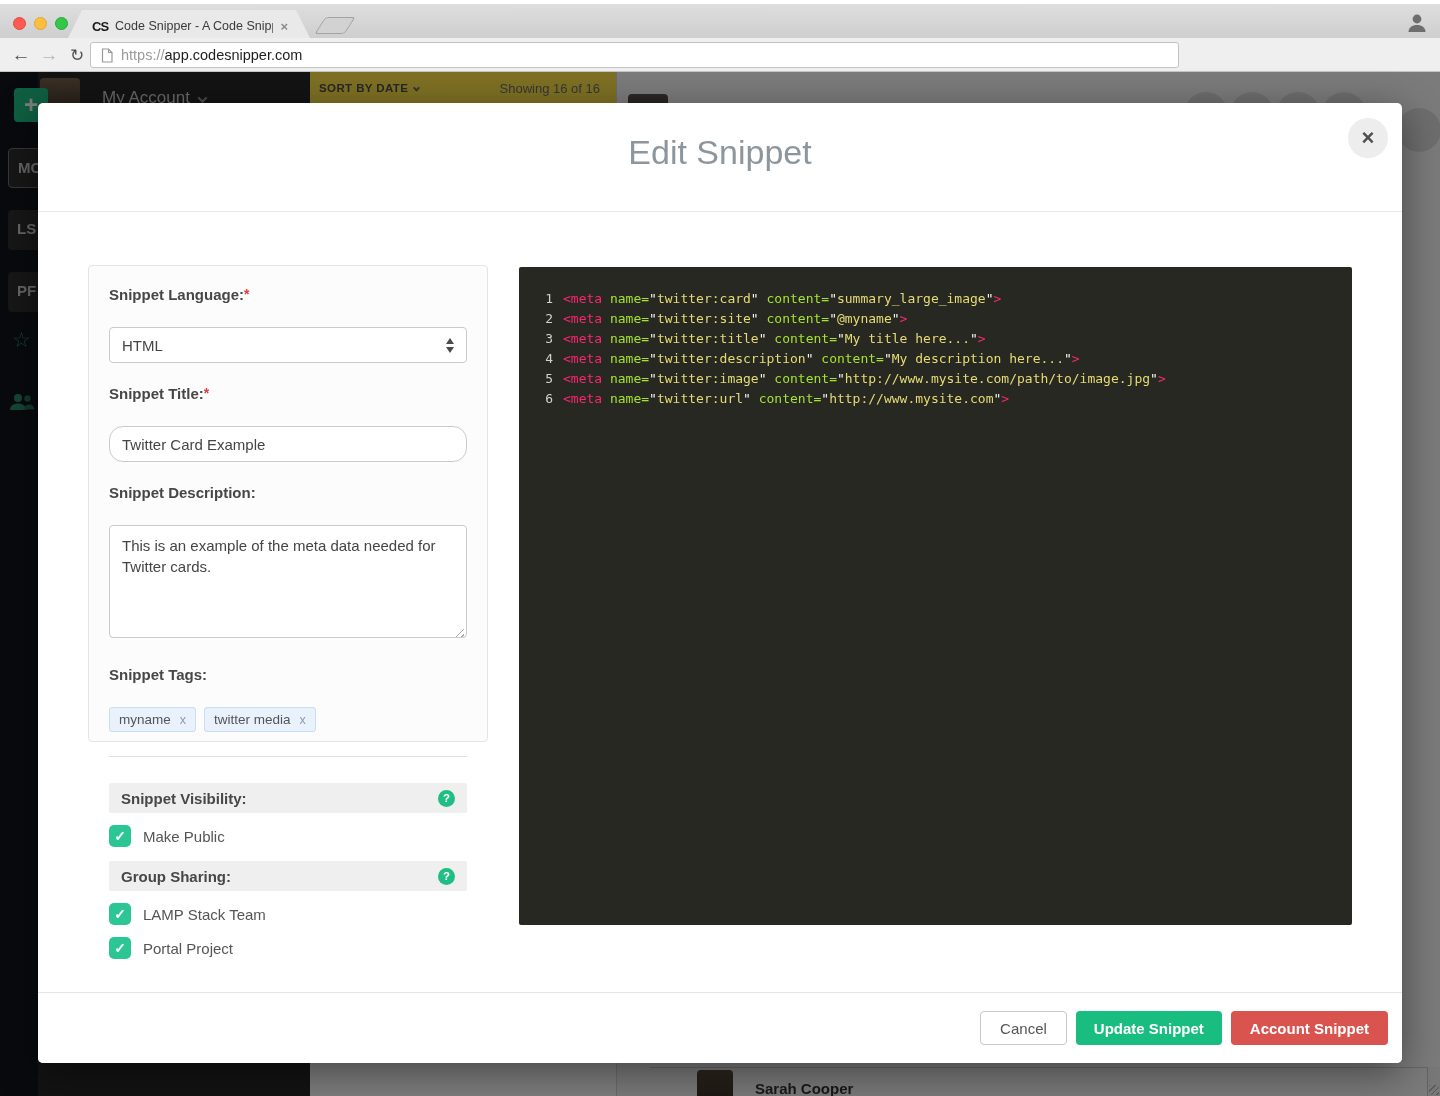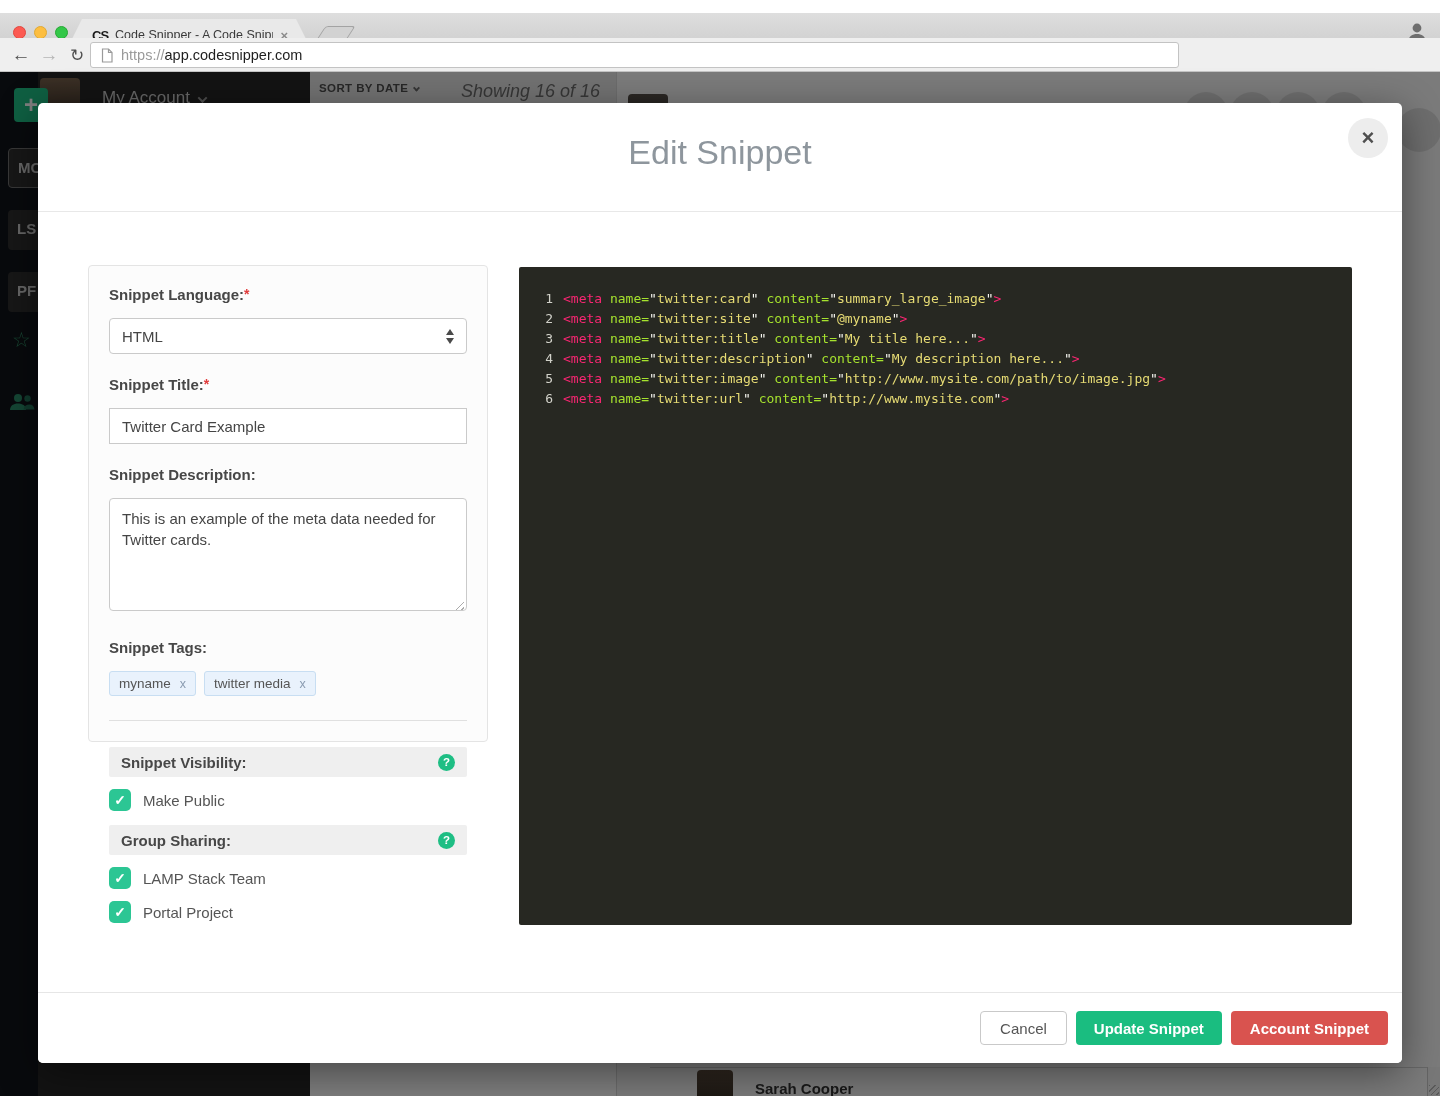--- a/index.html
+++ b/index.html
@@ -1,20 +1,20 @@
 <!DOCTYPE html>
 <html><head>
 <meta charset="utf-8">
 <style>
   * { margin:0; padding:0; box-sizing:border-box; }
   body { font-family:"Liberation Sans", sans-serif; background:#fff; }
   .screen { position:relative; width:1440px; height:1096px; overflow:hidden; background:#fff; }
 
   
-  .titlebar { position:absolute; top:13px; left:0; width:100%; height:38px;
+  .titlebar { position:absolute; top:4px; left:0; width:100%; height:38px;
     background:linear-gradient(#dedede,#cdcdcd); border-bottom:1px solid #b3b3b3; }
   .lights { position:absolute; left:13px; top:13px; display:flex; gap:8px; }
   .light { width:13px; height:13px; border-radius:50%; display:inline-block; }
   .light.red { background:#fc5a52; border:1px solid #e1483f; }
   .light.yellow { background:#fdbe40; border:1px solid #e0a932; }
   .light.green { background:#33c748; border:1px solid #26a934; }
   .tab { position:absolute; left:66px; top:6px; width:246px; height:32px; background:#e9e9e9;
     clip-path:polygon(16px 0, calc(100% - 16px) 0, 100% 100%, 0 100%);
     display:flex; align-items:center; padding:0 24px 0 26px; }
   .tab .favicon { font-weight:800; font-size:13px; letter-spacing:-1px; color:#181818; margin-right:7px; }
@@ -47,26 +47,26 @@
   .side-tile { position:absolute; left:8px; width:64px; height:40px; background:#2e2e2e; border-radius:4px;
     color:#cfcfcf; font-size:15px; font-weight:700; line-height:38px; padding-left:9px; }
   .side-tile.first { border:1px solid #717171; }
   .star-icon { position:absolute; left:12px; top:256px; color:#2f8a64; font-size:21px; }
   .people-icon { position:absolute; left:9px; top:320px; }
   .bg-avatar { border-radius:4px; position:absolute; }
   .acct-avatar { left:40px; top:6px; width:40px; height:40px; background:linear-gradient(#77604b,#3c3128); }
   .acct-label { position:absolute; left:102px; top:16px; color:#cccccc; font-size:17px; }
   .chev { display:inline-block; width:7px; height:7px; border-right:2px solid currentColor;
     border-bottom:2px solid currentColor; transform:rotate(45deg) translate(-1px,-1px); margin-left:9px; }
-  .list-header { position:absolute; left:0; top:0; width:100%; height:33px; background:#e5e5e5;
+  .list-header { position:absolute; left:0; top:0; width:100%; height:33px; background:#fde047;
     border-bottom:1px solid #ddd; }
   .sort-label { position:absolute; left:9px; top:10px; font-size:11.5px; font-weight:700;
     color:#4e4e4e; letter-spacing:.4px; }
   .sort-label .chev { width:5px; height:5px; margin-left:6px; color:#6a6a6a; }
-  .showing-label { position:absolute; right:16px; top:9px; font-size:18px; font-style:italic; color:#6d6d6d; }
+  .showing-label { position:absolute; right:16px; top:9px; font-size:13px; color:#6d6d6d; }
   .main-avatar { left:11px; top:22px; width:40px; height:40px; background:linear-gradient(#57504a,#2e2a26); }
   .main-user { position:absolute; left:61px; top:30px; font-size:16px; font-weight:700; color:#333; }
   .hdr-circle { position:absolute; width:44px; height:44px; border-radius:50%; background:#dddddd; top:20px; }
   .bottom-divider { position:absolute; left:33px; top:995px; width:777px; border-top:1px solid #cfcfcf; }
   .sarah-avatar { left:80px; top:998px; width:36px; height:36px; background:linear-gradient(#5c4c3e,#30281f); }
   .sarah-name { position:absolute; left:138px; top:1008px; font-size:15px; font-weight:700; color:#333; }
   .right-strip { position:absolute; left:810px; top:995px; width:13px; height:29px; background:#f0f0f0;
     border-left:1px solid #c9c9c9; }
   .grip { position:absolute; right:1px; bottom:1px; width:10px; height:10px;
     background:repeating-linear-gradient(135deg,#b5b5b5 0 1px, transparent 1px 4px); }
@@ -78,28 +78,28 @@
   .modal-header { position:relative; height:109px; border-bottom:1px solid #e8e8e8; }
   .modal-title { text-align:center; padding-top:30px; font-size:34px; font-weight:300; color:#8e969d; }
   .modal-close { position:absolute; left:1310px; top:15px; width:40px; height:40px; border-radius:50%;
     background:#ededed; display:flex; align-items:center; justify-content:center;
     font-size:22px; font-weight:700; color:#4f4f4f; cursor:pointer; }
 
   .form-panel { position:absolute; left:50px; top:162px; width:400px; height:477px; background:#fcfcfc;
     border:1px solid #e4e4e4; border-radius:4px; padding:20px; }
   .f-label { font-size:15px; font-weight:700; color:#474747; }
   .f-label .req { color:#e03c3c; font-size:14px; vertical-align:top; }
-  .mt8 { margin-top:15px; } .mt22 { margin-top:22px; } .mt24 { margin-top:24px; }
+  .mt8 { margin-top:24px; } .mt22 { margin-top:22px; } .mt24 { margin-top:24px; }
   .select-box { height:36px; border:1px solid #cacaca; border-radius:4px; background:#fff;
     display:flex; align-items:center; padding:0 12px; font-size:15px; color:#454545; cursor:pointer; }
   .updown { margin-left:auto; display:flex; flex-direction:column; gap:3px; }
   .updown i { width:0; height:0; border-left:4.5px solid transparent; border-right:4.5px solid transparent; }
   .updown .up { border-bottom:6px solid #4a4a4a; }
   .updown .dn { border-top:6px solid #4a4a4a; }
-  .text-input { width:100%; height:36px; border:1px solid #cacaca; border-radius:0; background:#fff;
+  .text-input { width:100%; height:36px; border:1px solid #cacaca; border-radius:14px; background:#fff;
     padding:0 12px; font-size:15px; color:#454545; font-family:"Liberation Sans",sans-serif; outline:none; }
   .text-input::placeholder { color:#9b9b9b; }
   .ta-wrap { position:relative; }
   .textarea { width:100%; height:113px; border:1px solid #cacaca; border-radius:4px; background:#fff;
     padding:9px 12px; font-size:15px; color:#454545; line-height:1.4; resize:none;
     font-family:"Liberation Sans",sans-serif; outline:none; }
   .ta-grip { position:absolute; right:3px; bottom:5px; width:10px; height:10px;
     clip-path:polygon(100% 0,100% 100%,0 100%);
     background:repeating-linear-gradient(135deg,#ababab 0 1px, transparent 1px 4px); }
   .tag-row { display:flex; gap:8px; }

